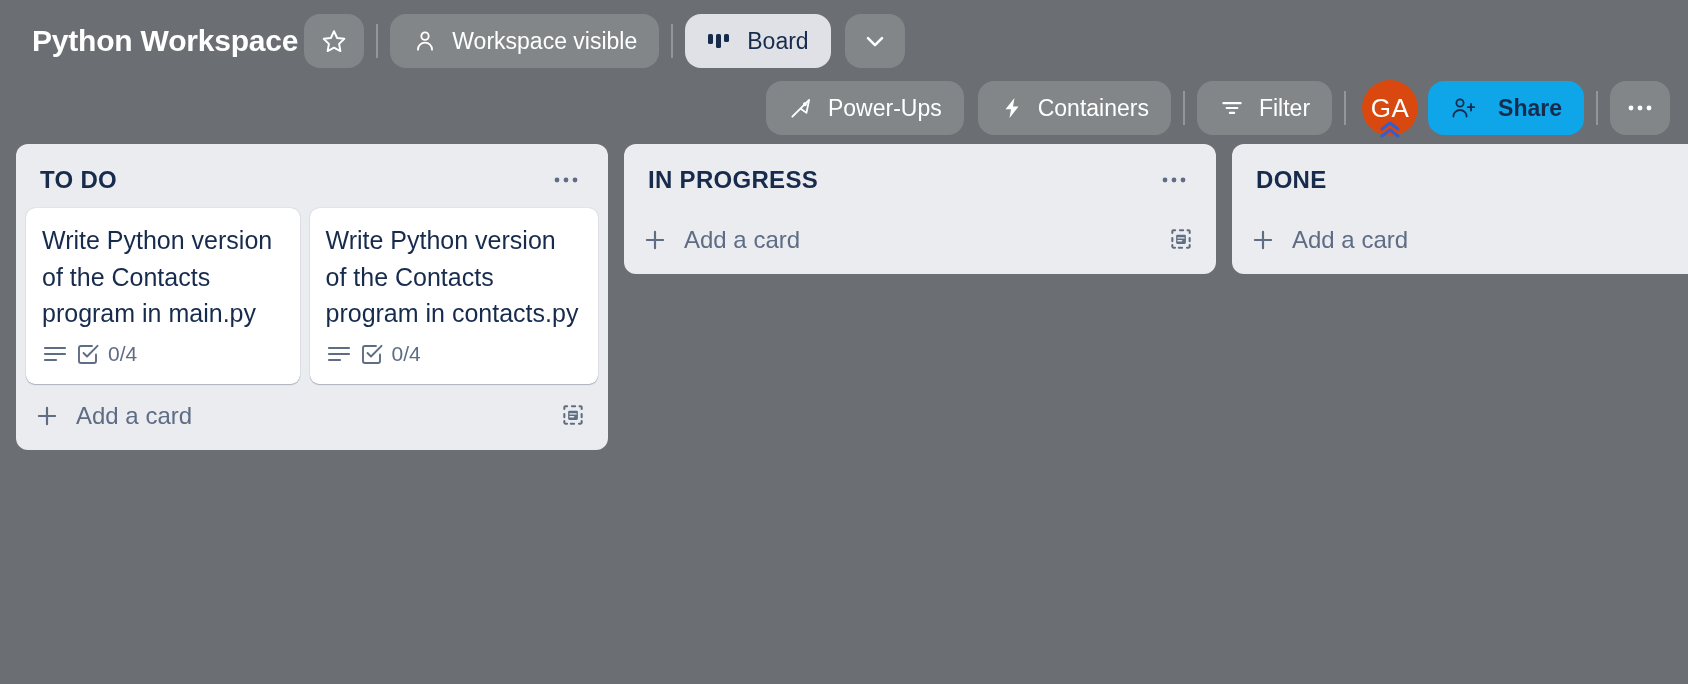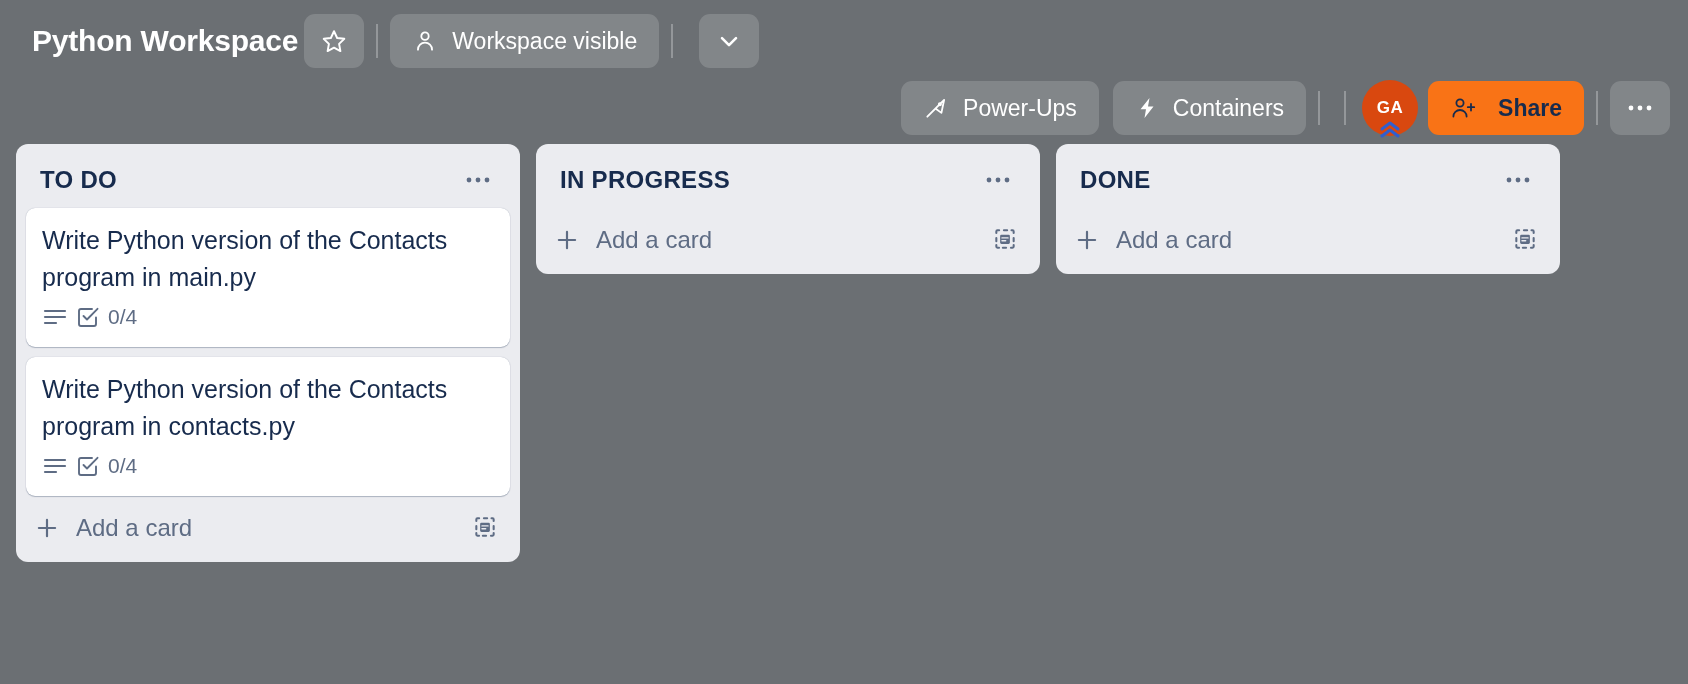--- a/index.html
+++ b/index.html
@@ -35,21 +35,21 @@
     padding: 0 6px 0 14px;
     white-space: nowrap;
   }
 
   .hdr-btn {
     height: 54px;
     display: inline-flex;
     align-items: center;
     gap: 14px;
     padding: 0 22px;
-    border-radius: 11px;
+    border-radius: 16px;
     background: rgba(255,255,255,0.16);
     color: #ffffff;
     font-size: 23px;
     font-weight: 400;
     border: none;
     cursor: pointer;
     white-space: nowrap;
     font-family: "Liberation Sans", sans-serif;
   }
 
@@ -58,21 +58,21 @@
     padding: 0;
     justify-content: center;
   }
 
   .hdr-btn.light {
     background: #dfe1e6;
     color: #172b4d;
   }
 
   .hdr-btn.white {
-    background: #f97316;
+    background: #0ea5e9;
     color: #172b4d;
     font-weight: 600;
     gap: 20px;
   }
 
   .hdr-sep {
     width: 2px;
     height: 34px;
     background: rgba(255,255,255,0.28);
     margin: 0 12px;
@@ -101,22 +101,22 @@
   }
   .avatar {
     width: 56px;
     height: 56px;
     border-radius: 50%;
     background: #d9480f;
     color: #ffffff;
     display: flex;
     align-items: center;
     justify-content: center;
-    font-size: 17px;
-    font-weight: 700;
+    font-size: 26px;
+    font-weight: 400;
     letter-spacing: 0.5px;
     cursor: pointer;
   }
   .avatar-badge {
     position: absolute;
     bottom: -3px;
     left: 50%;
     transform: translateX(-50%);
     width: 24px;
     height: 18px;
@@ -130,21 +130,21 @@
   
   .board-canvas {
     display: flex;
     align-items: flex-start;
     gap: 16px;
     padding: 0 16px;
     height: 530px;
   }
 
   .list {
-    width: 504px;
+    width: 592px;
     flex: none;
     background: #ebecf0;
     border-radius: 12px;
     padding: 8px 0 0 0;
     display: flex;
     flex-direction: column;
     max-height: 100%;
   }
 
   .list-header {
@@ -168,21 +168,21 @@
     letter-spacing: 2px;
     padding: 6px 8px;
     border-radius: 5px;
     cursor: pointer;
     user-select: none;
   }
 
   .cards {
     padding: 0 10px;
     display: flex;
-    flex-direction: column;
+    flex-direction: row;
     gap: 10px;
   }
 
   .card {
     background: #ffffff;
     border-radius: 9px;
     padding: 14px 16px 14px 16px;
     box-shadow: 0 1px 1px rgba(9,30,66,0.25), 0 0 1px rgba(9,30,66,0.31);
     cursor: pointer;
   }
@@ -251,20 +251,30 @@
       <svg width="26" height="26" viewBox="0 0 24 24" fill="none" stroke="#ffffff" stroke-width="1.7" stroke-linecap="round" stroke-linejoin="round">
         <circle cx="12" cy="7.5" r="3.4"></circle>
         <path d="M5.5 20c0-3.6 2.9-6.5 6.5-6.5s6.5 2.9 6.5 6.5"></path>
       </svg>
     </span>
     <span>Workspace visible</span>
   </button>
 
   <div class="hdr-sep"></div>
 
+  <button class="hdr-btn light">
+    <span>
+      <svg width="26" height="22" viewBox="0 0 26 22" fill="#172b4d">
+        <rect x="1" y="4" width="5" height="10" rx="1.6"></rect>
+        <rect x="9" y="4" width="5" height="14" rx="1.6"></rect>
+        <rect x="17" y="4" width="5" height="8" rx="1.6"></rect>
+      </svg>
+    </span>
+    <span>Board</span>
+  </button>
 
   <div class="hdr-gap"></div>
 
   <button class="hdr-btn icon-only">
     <span>
       <svg width="28" height="28" viewBox="0 0 24 24" fill="none" stroke="#ffffff" stroke-width="2.2" stroke-linecap="round" stroke-linejoin="round">
         <polyline points="6,9.5 12,15.5 18,9.5"></polyline>
       </svg>
     </span>
   </button>
@@ -288,20 +298,30 @@
     <span>
       <svg width="24" height="26" viewBox="0 0 24 24" fill="#ffffff">
         <polygon points="14.5,2 5.5,13.2 11,13.2 9.5,22 18.5,10.6 13,10.6"></polygon>
       </svg>
     </span>
     <span>Containers</span>
   </button>
 
   <div class="hdr-sep"></div>
 
+  <button class="hdr-btn">
+    <span>
+      <svg width="26" height="26" viewBox="0 0 24 24" fill="none" stroke="#ffffff" stroke-width="1.9" stroke-linecap="round">
+        <line x1="4" y1="7.5" x2="20" y2="7.5"></line>
+        <line x1="7" y1="12" x2="17" y2="12"></line>
+        <line x1="10" y1="16.5" x2="14" y2="16.5"></line>
+      </svg>
+    </span>
+    <span>Filter</span>
+  </button>
 
   <div class="hdr-sep"></div>
 
   <div class="avatar-wrap">
     <div class="avatar">GA</div>
     <div class="avatar-badge">
       <svg width="24" height="18" viewBox="0 0 24 18" fill="none" stroke="#2f5fd0" stroke-width="3" stroke-linecap="round" stroke-linejoin="round">
         <polyline points="4,8 12,2 20,8"></polyline>
         <polyline points="4,15 12,9 20,15"></polyline>
       </svg>

